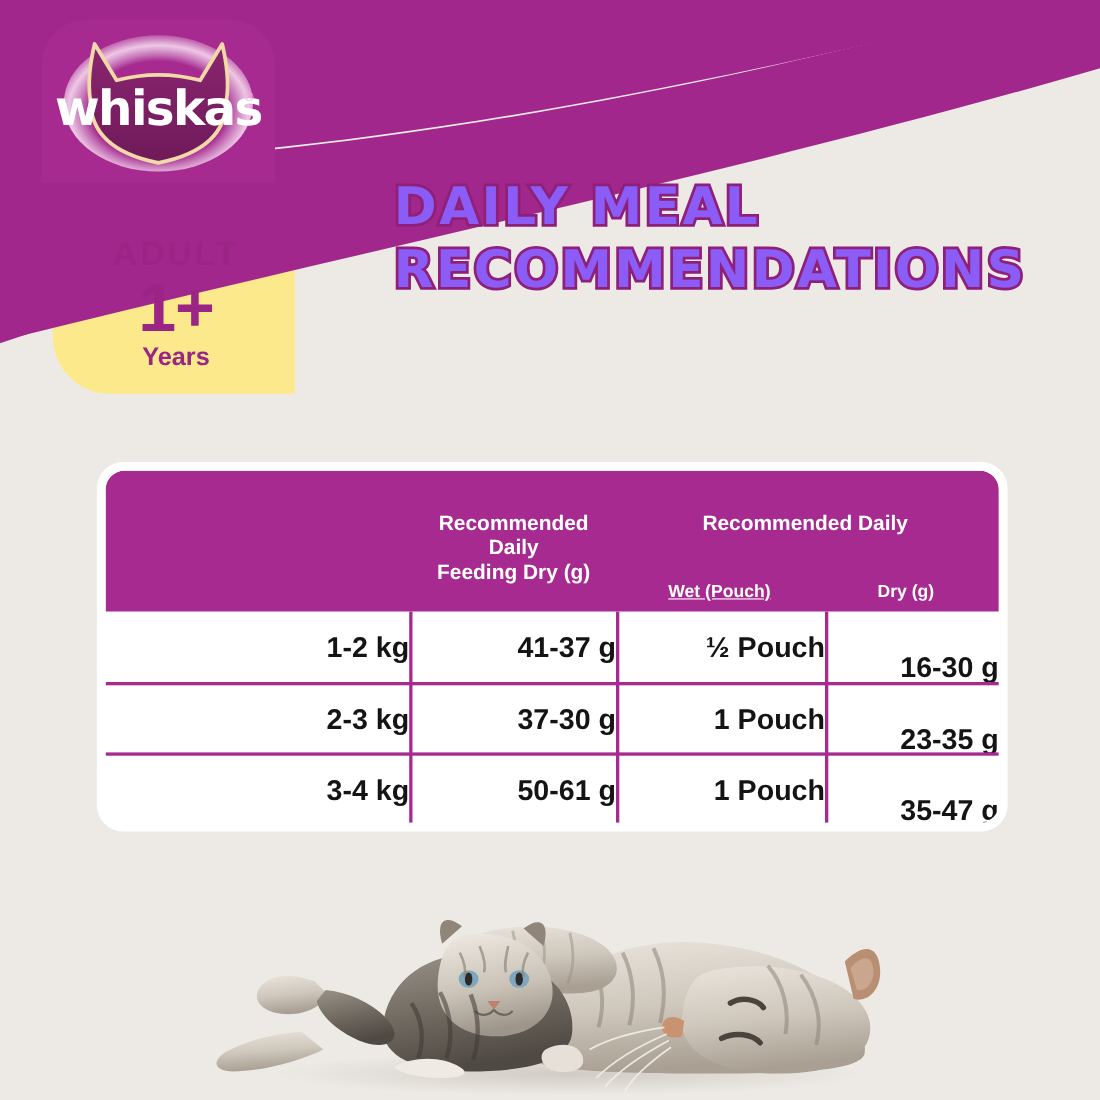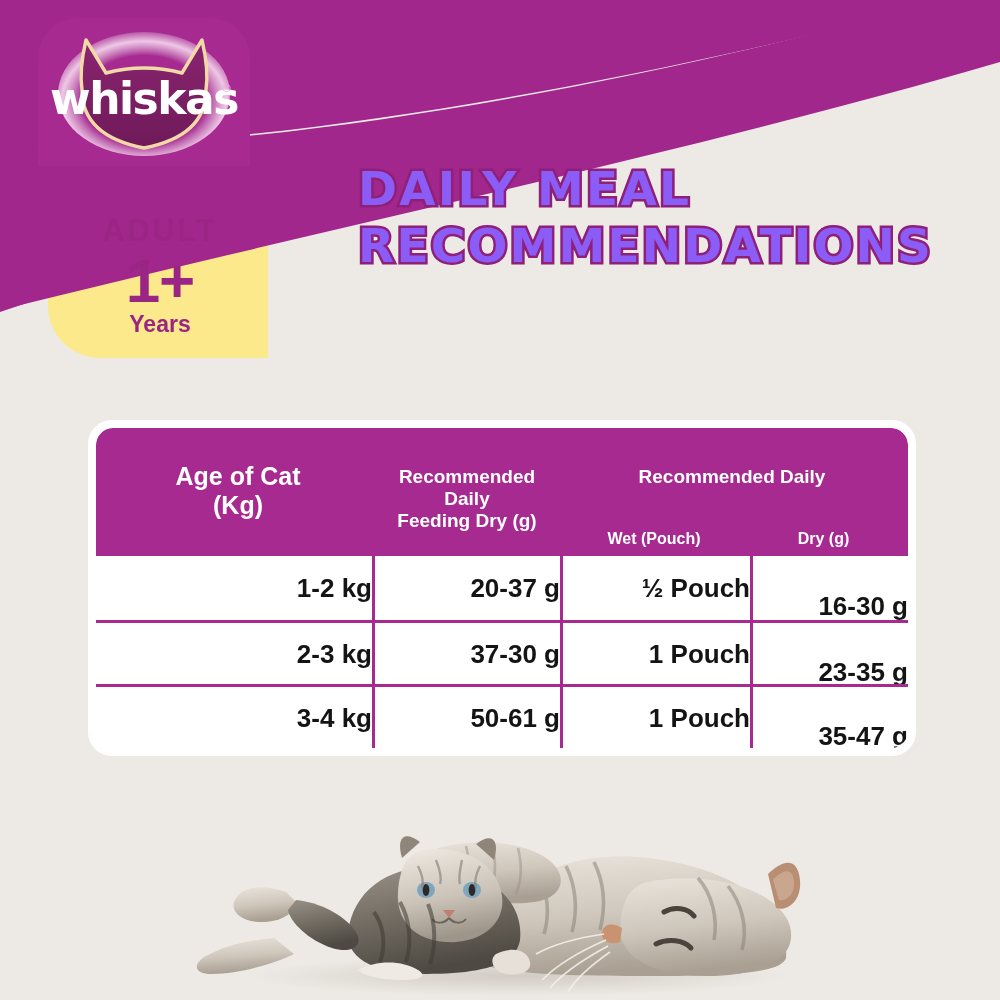--- a/index.html
+++ b/index.html
@@ -111,21 +111,21 @@
   .th {
     position:absolute;
     text-align:center;
     line-height:1.16;
     font-weight:bold;
     color:#fff;
   }
   .th-age   { left:8px;   top:34px; width:268px; font-size:25px; }
   .th-dry   { left:278px; top:38px; width:186px; font-size:19px; }
   .th-mixed { left:468px; top:38px; width:336px; font-size:19px; }
-  .th-wet-sub { left:468px; top:102px; width:180px; font-size:16px; }
+  .th-wet-sub { left:468px; top:102px; width:180px; font-size:16px;text-decoration:underline; }
   .th-dry-sub { left:650px; top:102px; width:155px; font-size:16px; }
 
   
   .trow {
     position:relative;
     height:64px;
     display:flex;
     align-items:center;
   }
   .trow + .trow { border-top:3px solid #A62A90; }
@@ -237,42 +237,38 @@
 
   <div id="main-title">
     <span class="tline">DAILY MEAL</span>
     <span class="tline">RECOMMENDATIONS</span>
   </div>
 
   <div id="table-card">
     <div id="table-inner">
 
       <div id="thead">
-        <div class="th th-age">
-          <div>Age of Cat</div>
-          <div>(Kg)</div>
-        </div>
         <div class="th th-dry">
           <div>Recommended Daily</div>
           <div>Feeding Dry (g)</div>
         </div>
         <div class="th th-mixed">
           <div>Recommended Daily</div>
         </div>
         <div class="th th-wet-sub">Wet (Pouch)</div>
         <div class="th th-dry-sub">Dry (g)</div>
       </div>
 
       <div class="vrule vr1"></div>
       <div class="vrule vr2"></div>
       <div class="vrule vr3"></div>
 
       <div class="trow">
         <div class="tcell c-age">1-2 kg</div>
-        <div class="tcell c-dry">20-37 g</div>
+        <div class="tcell c-dry">41-37 g</div>
         <div class="tcell c-wet">½ Pouch</div>
         <div class="tcell c-mdry">16-30 g</div>
       </div>
 
       <div class="trow">
         <div class="tcell c-age">2-3 kg</div>
         <div class="tcell c-dry">37-30 g</div>
         <div class="tcell c-wet">1 Pouch</div>
         <div class="tcell c-mdry">23-35 g</div>
       </div>

